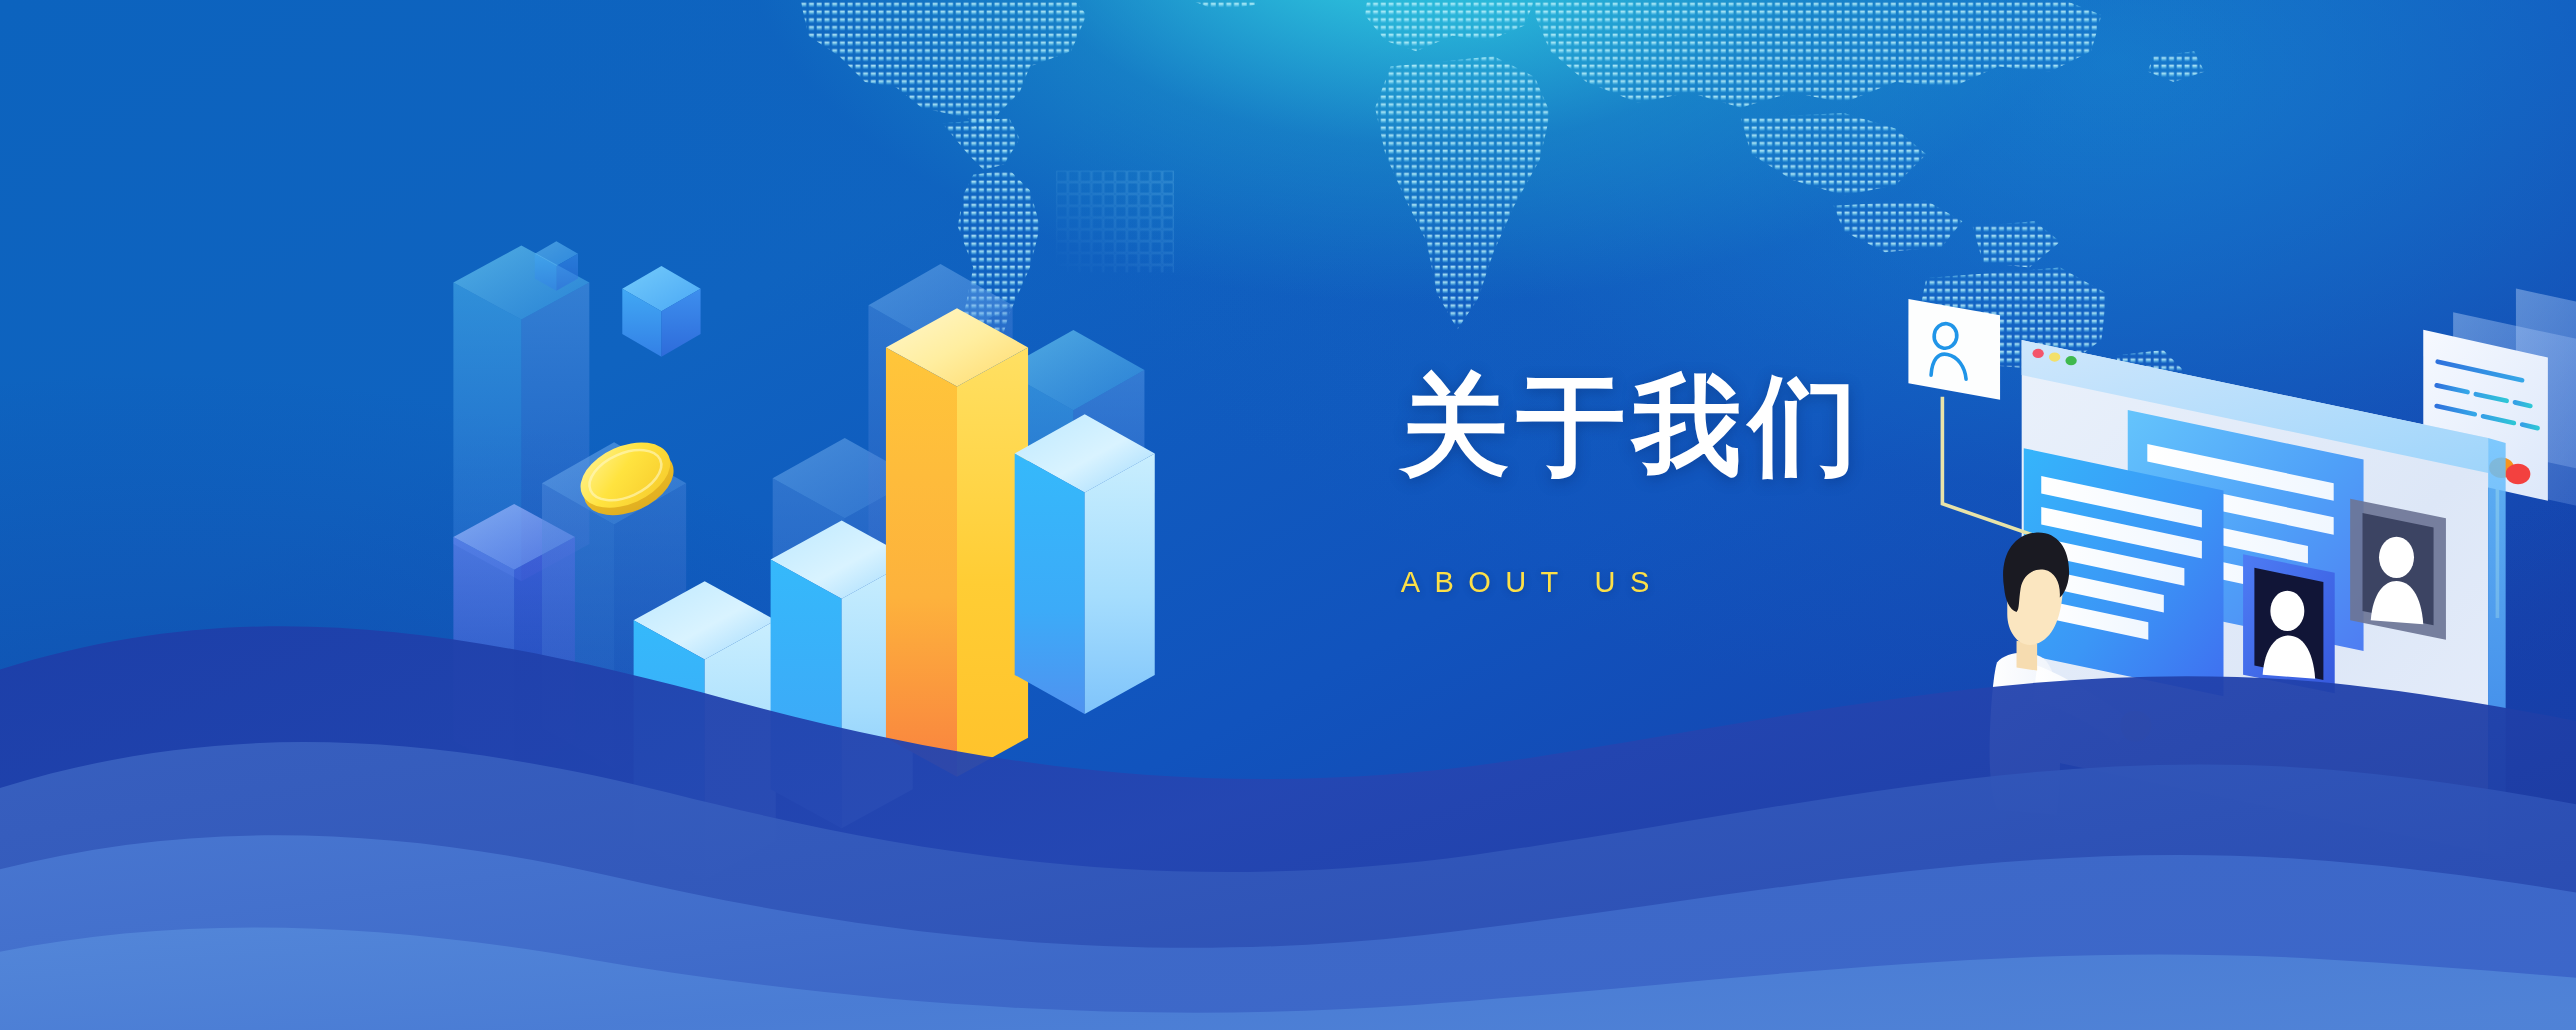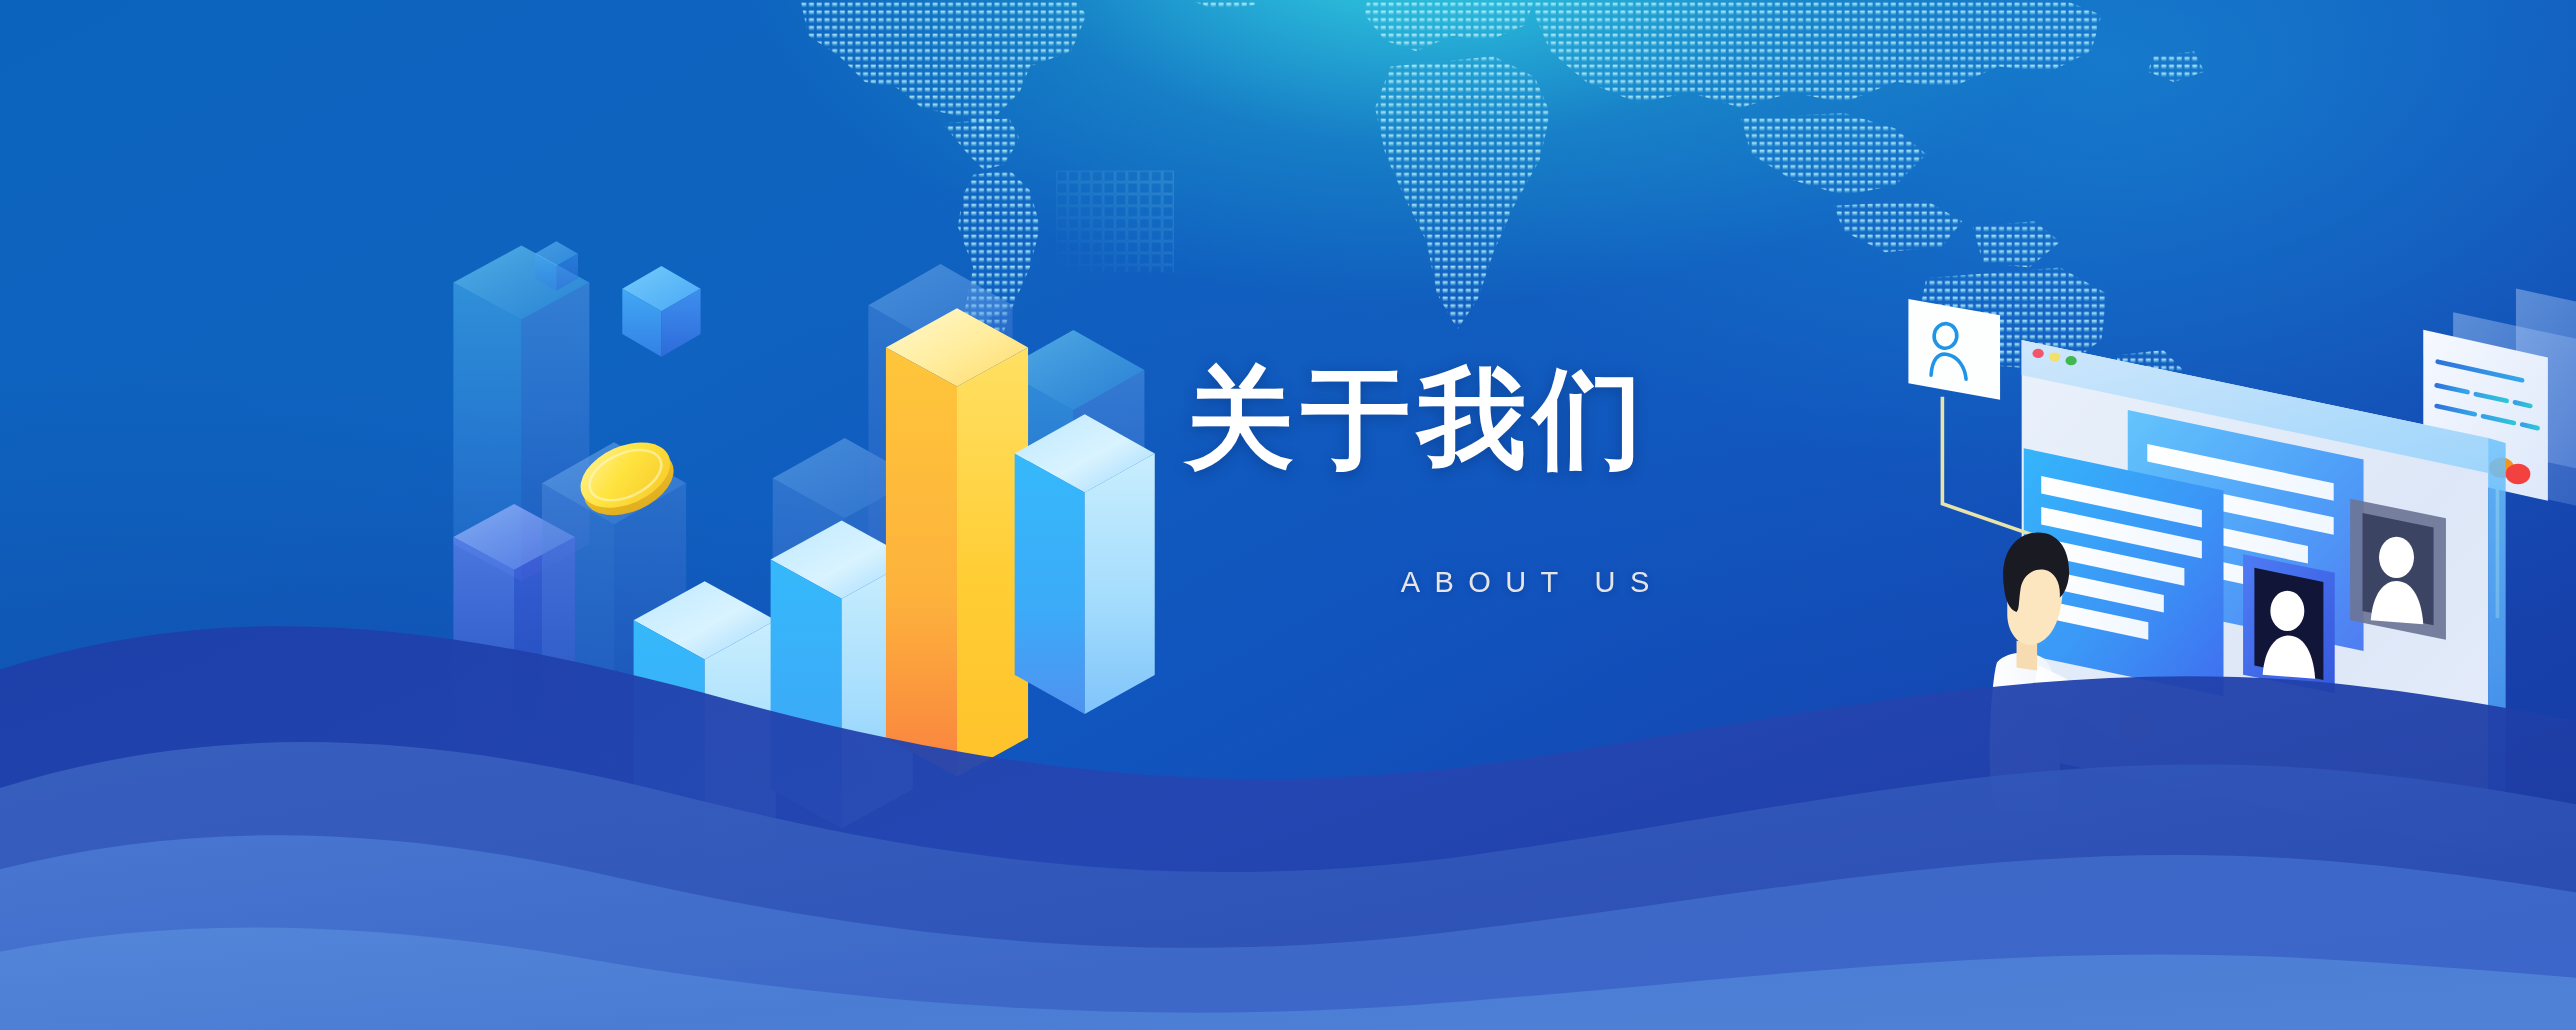--- a/index.html
+++ b/index.html
@@ -41,34 +41,34 @@
   .waves svg { display:block; width:100%; height:100%; }
 
   
   .title-block {
     position:absolute; left:0; top:0; width:3044px; height:1030px;
     pointer-events:none;
   }
   .title-cn {
     position:absolute; left:1185px; top:370px;
     width:680px;
-    text-align:left;
+    text-align:right;
     color:#ffffff;
     font-size:109px;
     font-weight:bold;
     letter-spacing:7.2px;
     line-height:1.05;
     text-shadow:0 3.1px 13.4px rgba(5,32,90,0.34);
-    font-family:Liberation Mono, monospace;
+    font-family:Liberation Serif, serif;
   }
   .title-en {
     position:absolute; left:1185px; top:566px;
     width:680px;
     text-align:center;
-    color:#e5e5e5;
+    color:#fde047;
     font-size:29px;
     font-weight:400;
     letter-spacing:14.4px;
     text-indent:14.4px;
     text-shadow:0 1.5px 7.2px rgba(5,32,90,0.30);
   }
 
   
   .iso-chart {
     position:absolute; left:453px; top:196px;

